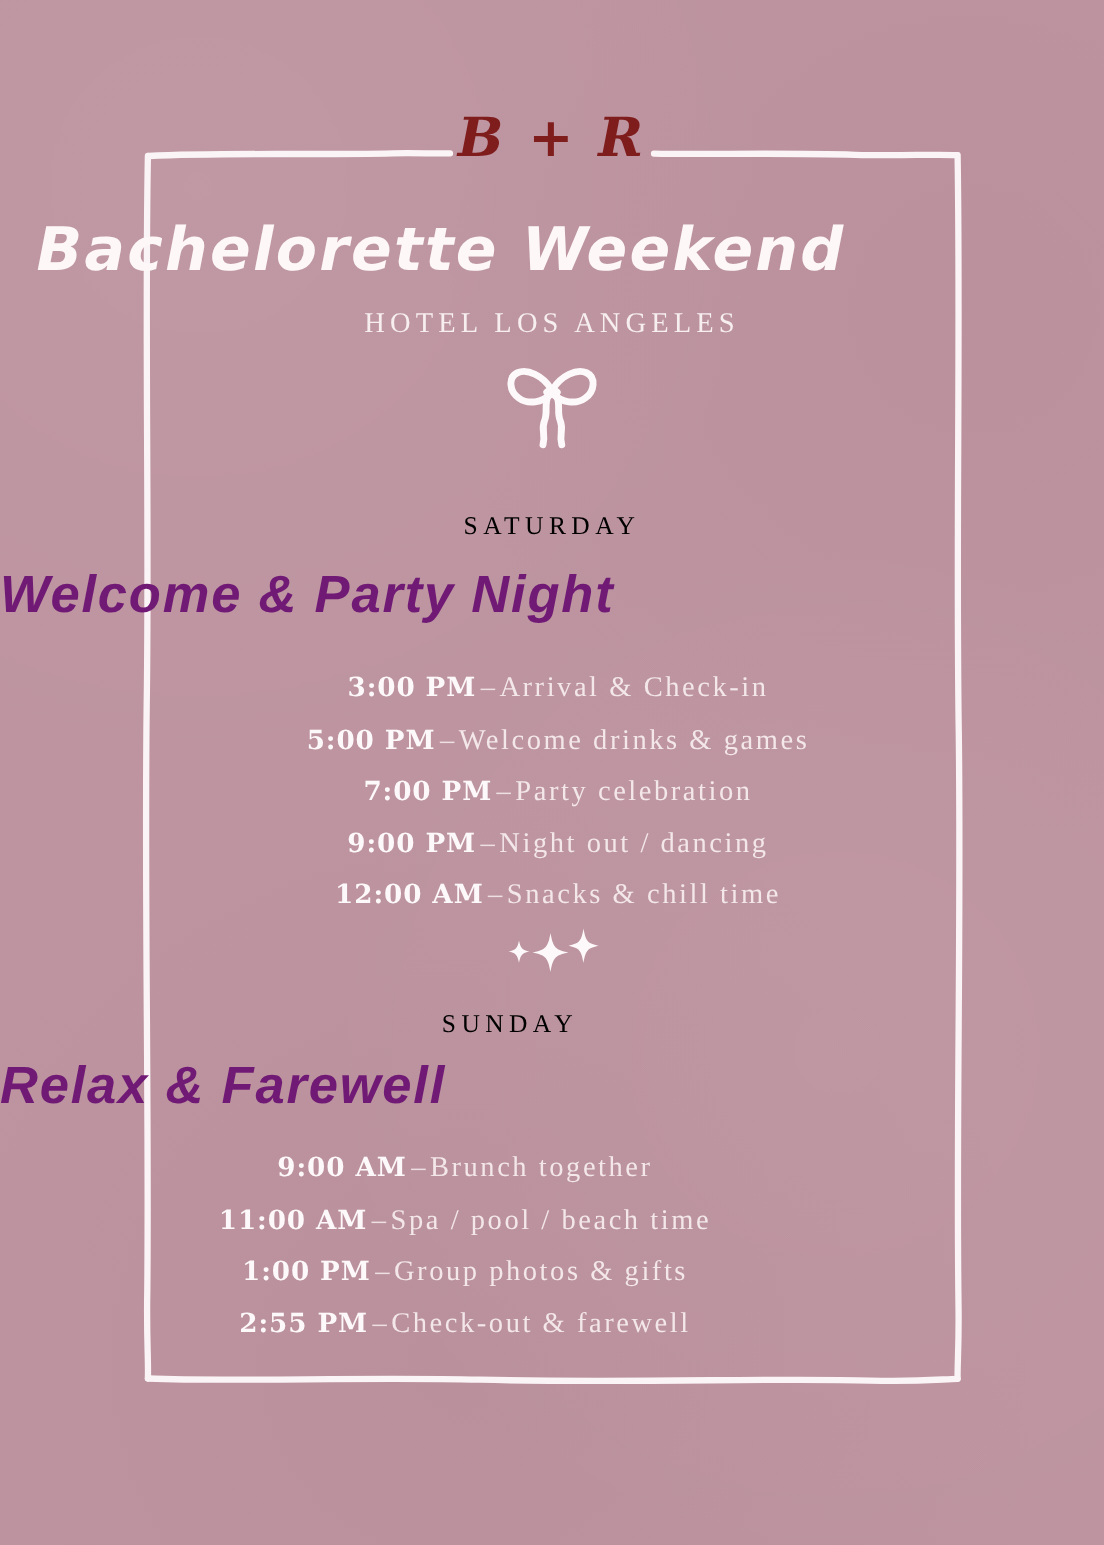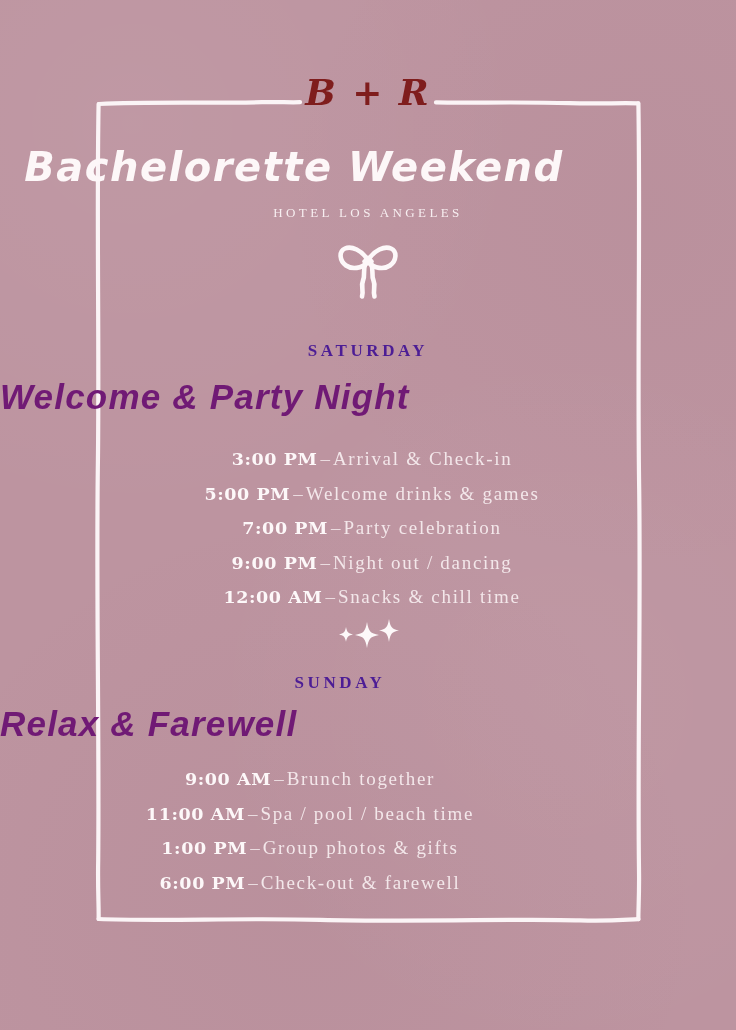--- a/index.html
+++ b/index.html
@@ -82,40 +82,40 @@
   }
 
   .venue {
     position: absolute;
     left: 0;
     top: 205px;
     width: 736px;
     text-align: center;
     font-family: "Liberation Serif", serif;
     font-weight: 400;
-    font-size: 13px;
+    font-size: 19px;
     line-height: 1.2;
     color: #f7eef0;
     letter-spacing: 3.4px;
   }
 
   .bow-wrap {
     position: absolute;
     left: 0;
     top: 240px;
     width: 736px;
     text-align: center;
     line-height: 0;
   }
 
   .day-label {
     font-family: "Liberation Serif", serif;
-    font-weight: 700;
+    font-weight: 400;
     font-size: 17px;
-    color: #4c1d95;
+    color: #000000;
     letter-spacing: 3.6px;
     text-align: center;
   }
 
   .day-title {
     font-family: Liberation Sans, sans-serif;
     font-style: italic;
     font-weight: 700;
     font-size: 35px;
     line-height: 1.1;
@@ -252,18 +252,18 @@
       <li>
         <span class="sched-time">9:00 AM</span><span class="sched-dash">–</span><span class="sched-desc">Brunch together</span>
       </li>
       <li>
         <span class="sched-time">11:00 AM</span><span class="sched-dash">–</span><span class="sched-desc">Spa / pool / beach time</span>
       </li>
       <li>
         <span class="sched-time">1:00 PM</span><span class="sched-dash">–</span><span class="sched-desc">Group photos &amp; gifts</span>
       </li>
       <li>
-        <span class="sched-time">6:00 PM</span><span class="sched-dash">–</span><span class="sched-desc">Check-out &amp; farewell</span>
+        <span class="sched-time">2:55 PM</span><span class="sched-dash">–</span><span class="sched-desc">Check-out &amp; farewell</span>
       </li>
     </ul>
 
   </div>
 </div>
 
 </body></html>

